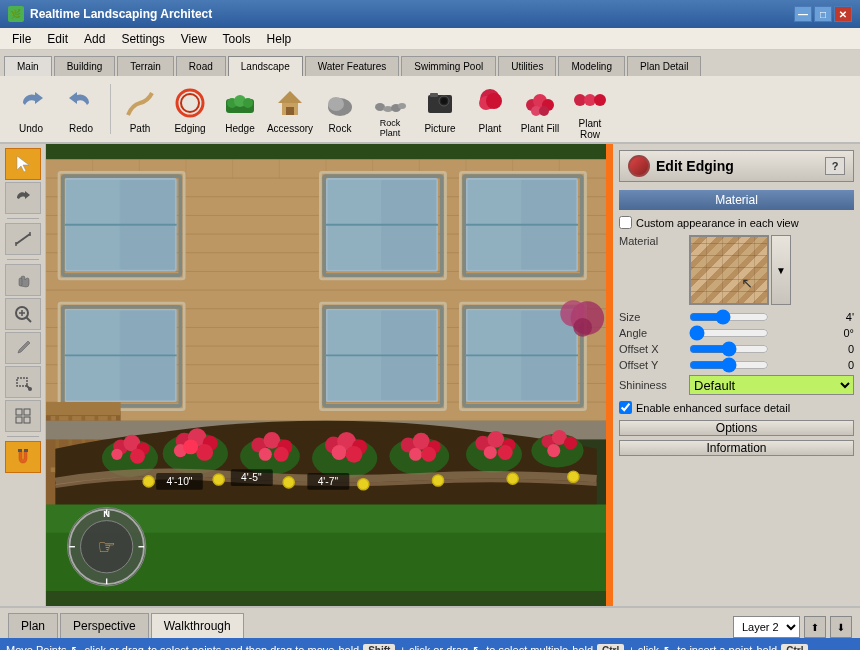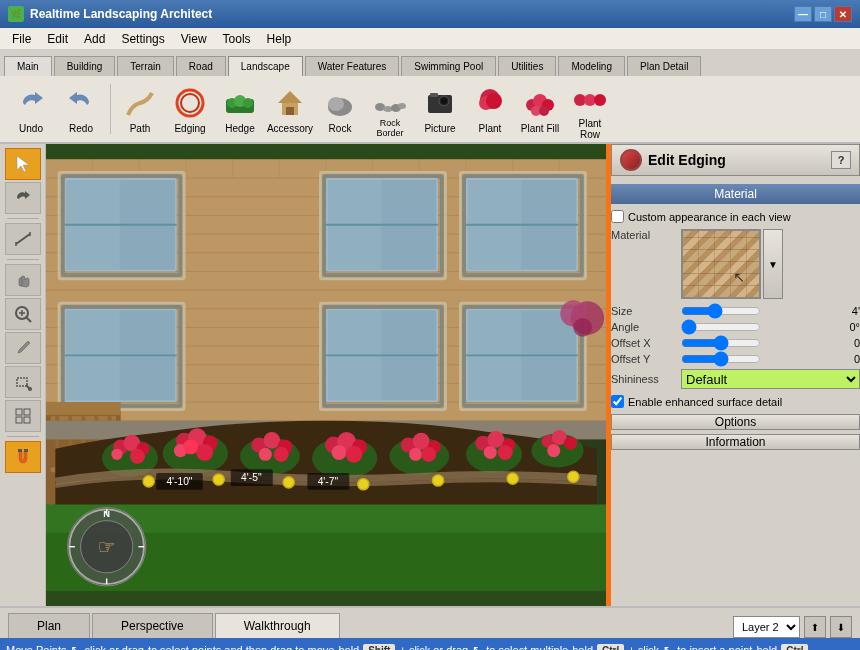--- a/index.html
+++ b/index.html
@@ -34,21 +34,21 @@
     
     #lefttool { width: 46px; background: #d4d0c8; border-right: 1px solid #bbb; display: flex; flex-direction: column; align-items: center; padding: 4px 0; gap: 2px; }
     .ltool-btn { width: 36px; height: 32px; background: #c8c4bc; border: 1px solid #aaa; display: flex; align-items: center; justify-content: center; cursor: pointer; font-size: 16px; }
     .ltool-btn.active { background: #e8a020; border-color: #c87010; }
     .ltool-sep { width: 32px; height: 1px; background: #aaa; margin: 2px 0; }
 
     
     #viewport { flex: 1; position: relative; overflow: hidden; background: #2a4a1a; }
 
     
-    #rightpanel { width: 254px; background: #d4d0c8; border-left: 5px solid #f97316; }
+    #rightpanel { width: 254px; background: #d4d0c8; border-left: 7px solid #f97316; padding: 6px; }
     .panel-header { background: linear-gradient(to bottom, #e8e4dc, #c8c4bc); border: 1px solid #888; padding: 4px 8px; display: flex; align-items: center; gap: 6px; margin-bottom: 8px; }
     .panel-header .circle-icon { width: 22px; height: 22px; border-radius: 50%; background: linear-gradient(135deg, #d44, #822); border: 2px solid #944; }
     .panel-header .panel-title { font-size: 14px; font-weight: bold; flex: 1; }
     .panel-header .help-btn { width: 20px; height: 18px; background: #e0ddd8; border: 1px solid #888; display: flex; align-items: center; justify-content: center; font-size: 11px; cursor: pointer; font-weight: bold; color: #333; }
 
     .section-header { background: linear-gradient(to bottom, #6a8ab5, #4a6a95); color: white; text-align: center; padding: 3px; font-size: 12px; margin-bottom: 6px; }
 
     .form-row { display: flex; align-items: center; margin-bottom: 4px; }
     .form-label { width: 70px; font-size: 11px; color: #333; }
     .form-value { width: 30px; text-align: right; font-size: 11px; }
@@ -59,21 +59,21 @@
     .slider-container { display: flex; align-items: center; flex: 1; }
     input[type=range] { width: 80px; height: 12px; margin: 0; }
 
     .dropdown-row { display: flex; align-items: center; margin-bottom: 4px; }
     select { flex: 1; height: 20px; font-size: 13px; border: 1px solid #888; background: #bef264; }
 
     .action-btn { width: 100%; height: 16px; background: linear-gradient(to bottom, #e8e4dc, #c8c4bc); border: 1px solid #888; font-size: 12px; cursor: pointer; margin-bottom: 4px; }
 
     
     #bottomtabs { height: 32px; background: #d4d0c8; border-top: 2px solid #bbb; display: flex; align-items: flex-end; padding: 0 8px; }
-    .bot-tab { padding: 5px 28px; font-size: 12px; cursor: pointer; background: #c8c4bc; border: 1px solid #999; border-bottom: none; margin-right: 2px; }
+    .bot-tab { padding: 5px 12px; font-size: 12px; cursor: pointer; background: #c8c4bc; border: 1px solid #999; border-bottom: none; margin-right: 2px; }
     .bot-tab.active { background: #e8e4dc; }
     .layer-dropdown { margin-left: auto; display: flex; align-items: center; gap: 4px; }
     .layer-select { height: 22px; font-size: 11px; border: 1px solid #888; background: white; padding: 0 4px; }
     .layer-btn { width: 22px; height: 22px; background: #c8c4bc; border: 1px solid #888; display: flex; align-items: center; justify-content: center; font-size: 10px; cursor: pointer; }
 
     
     #statusbar { height: 24px; background: #316ac5; display: flex; align-items: center; padding: 0 6px; color: white; font-size: 11px; gap: 4px; overflow: hidden; }
     .status-key { background: #e8e4dc; color: #333; padding: 1px 5px; border-radius: 2px; font-size: 10px; font-weight: bold; }
     .status-cursor { font-size: 12px; }
 
@@ -187,21 +187,21 @@
   </div>
   <div class="toolbar-btn">
     <div class="icon">
       <svg width="36" height="36" viewBox="0 0 36 36">
           <ellipse cx="8" cy="26" rx="5" ry="4" fill="#8a8a8a"></ellipse>
           <ellipse cx="16" cy="28" rx="5" ry="3" fill="#9a9a9a"></ellipse>
           <ellipse cx="24" cy="27" rx="5" ry="4" fill="#888"></ellipse>
           <ellipse cx="30" cy="25" rx="4" ry="3" fill="#9a9a9a"></ellipse>
         </svg>
     </div>
-    <span class="label" style="font-size:9px;">Rock Border</span>
+    <span class="label" style="font-size:9px;">Rock Plant</span>
   </div>
   <div class="toolbar-btn">
     <div class="icon">
       <svg width="36" height="36" viewBox="0 0 36 36">
           <rect x="6" y="10" width="24" height="18" rx="2" fill="#333"></rect>
           <circle cx="22" cy="16" r="5" fill="#222" stroke="#555" stroke-width="1"></circle>
           <circle cx="22" cy="16" r="3" fill="#111"></circle>
           <rect x="8" y="8" width="8" height="4" rx="1" fill="#555"></rect>
         </svg>
     </div>

